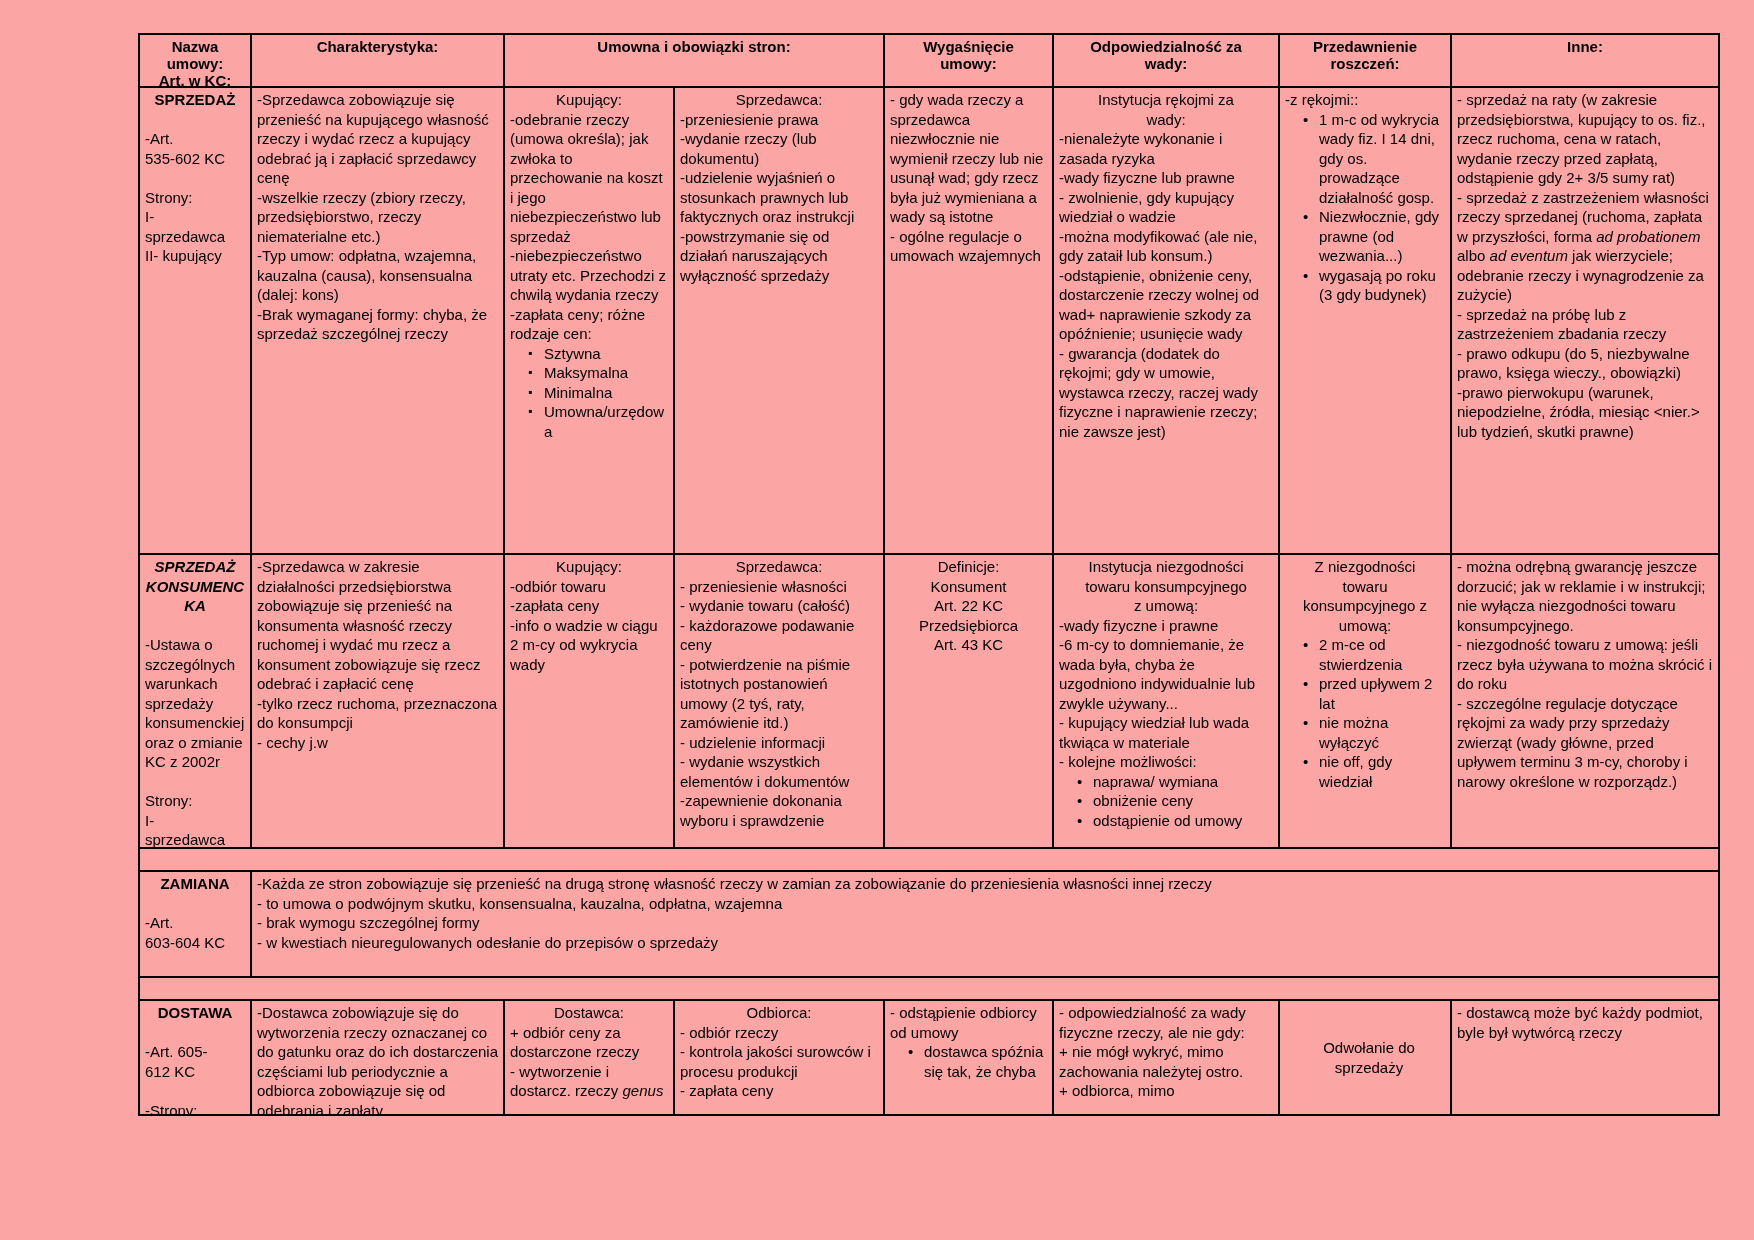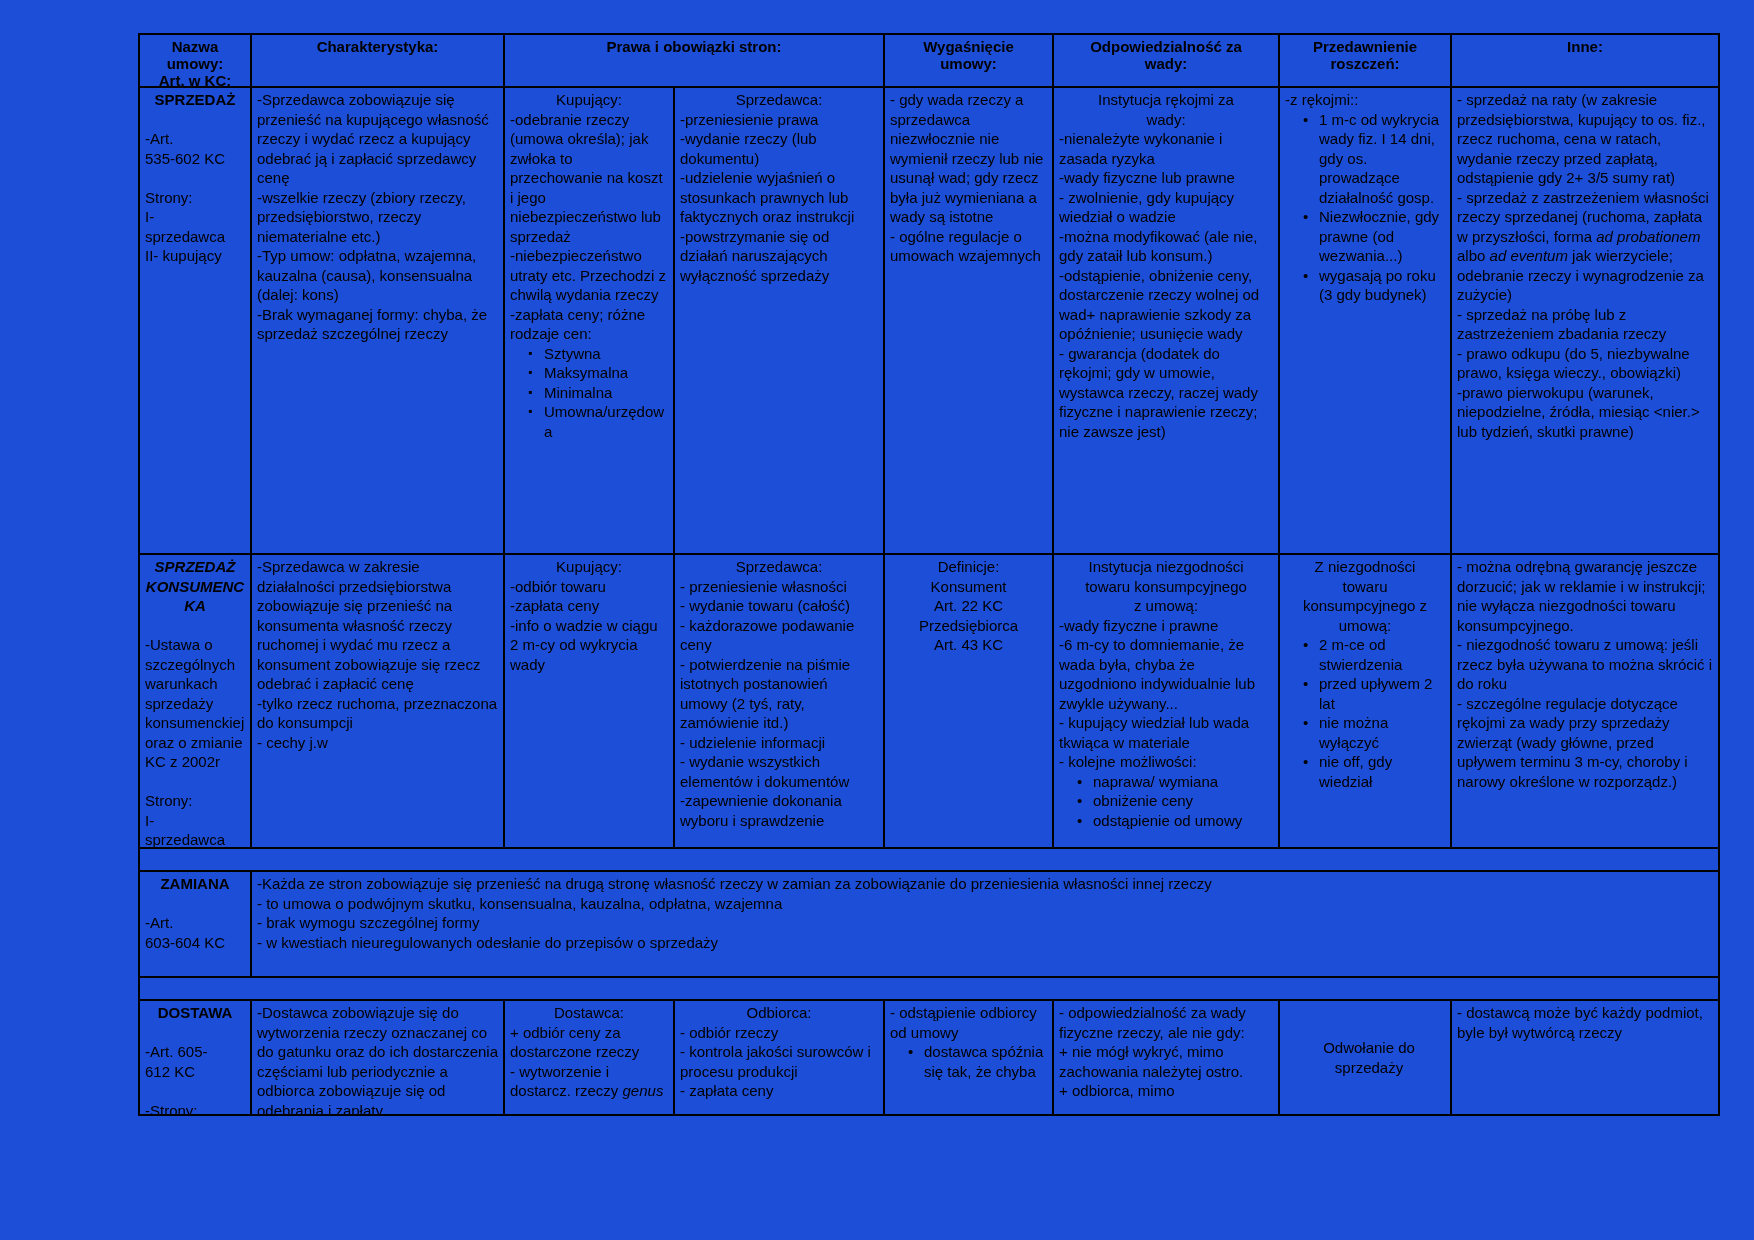--- a/index.html
+++ b/index.html
@@ -1,17 +1,17 @@
 <!DOCTYPE html>
 <html><head>
 <meta charset="utf-8">
 <style>
   html,body { margin:0; padding:0; background:#ffffff; }
   body { font-family:"Liberation Sans","DejaVu Sans",sans-serif; color:#000; }
-  .page { position:relative; width:1754px; height:1240px; background:#1d4ed8; overflow:hidden; }
+  .page { position:relative; width:1754px; height:1240px; background:#fca5a5; overflow:hidden; }
   table.main { position:absolute; left:138px; top:33px; width:1580px;
                border-collapse:collapse; table-layout:fixed; }
   td, th { border:2px solid #000; vertical-align:top; padding:0; font-weight:normal; }
   .cb { box-sizing:border-box; padding:2px 5px; overflow:hidden;
         font-size:15px; line-height:19.5px; overflow-wrap:break-word; word-break:break-word; }
   .txt { white-space:pre-wrap; }
   .chead { text-align:center; white-space:pre-wrap; }
   .title { text-align:center; font-weight:bold; white-space:pre-wrap; }
   .title.it { font-style:italic; }
   th .cb { font-weight:bold; text-align:center; line-height:17px; white-space:pre-wrap; padding-top:3px; }
@@ -49,21 +49,21 @@
         <tr>
       <th>
             <div class="cb h-head">Nazwa
 umowy:
 Art. w KC:</div>
           </th>
       <th>
             <div class="cb h-head">Charakterystyka:</div>
           </th>
       <th colspan="2">
-            <div class="cb h-head">Prawa i obowiązki stron:</div>
+            <div class="cb h-head">Umowna i obowiązki stron:</div>
           </th>
       <th>
             <div class="cb h-head">Wygaśnięcie
 umowy:</div>
           </th>
       <th>
             <div class="cb h-head">Odpowiedzialność za
 wady:</div>
           </th>
       <th>

